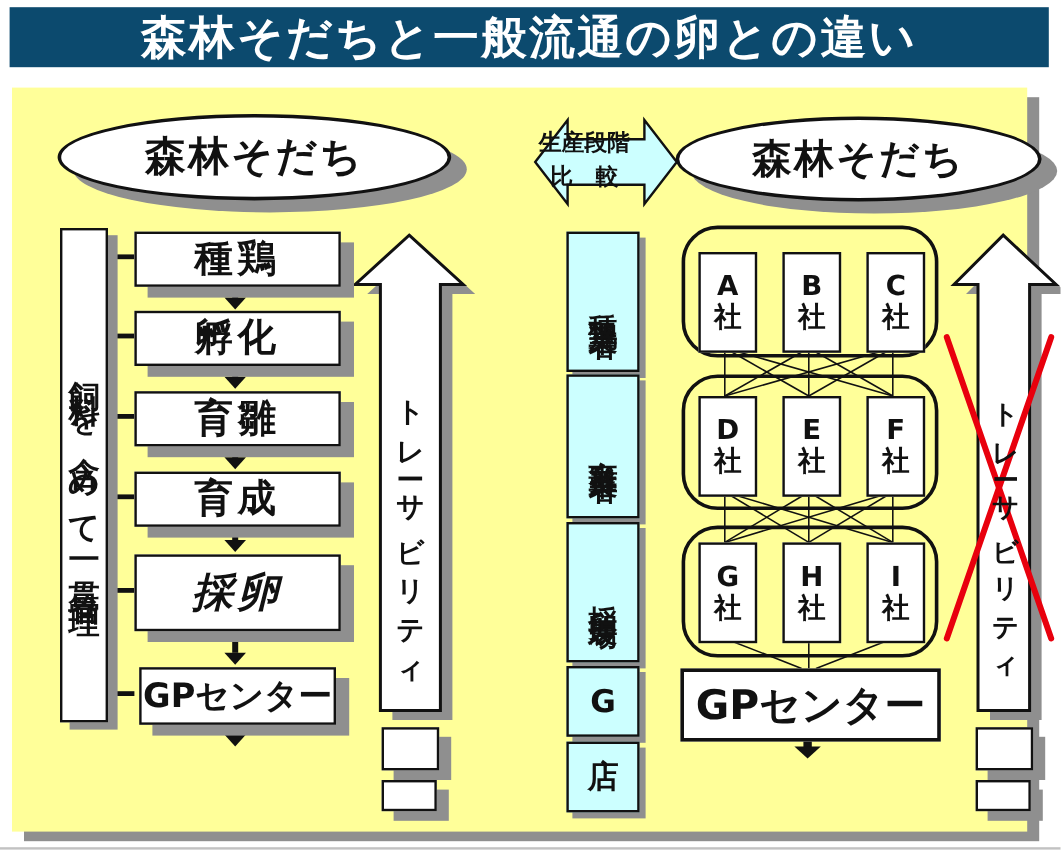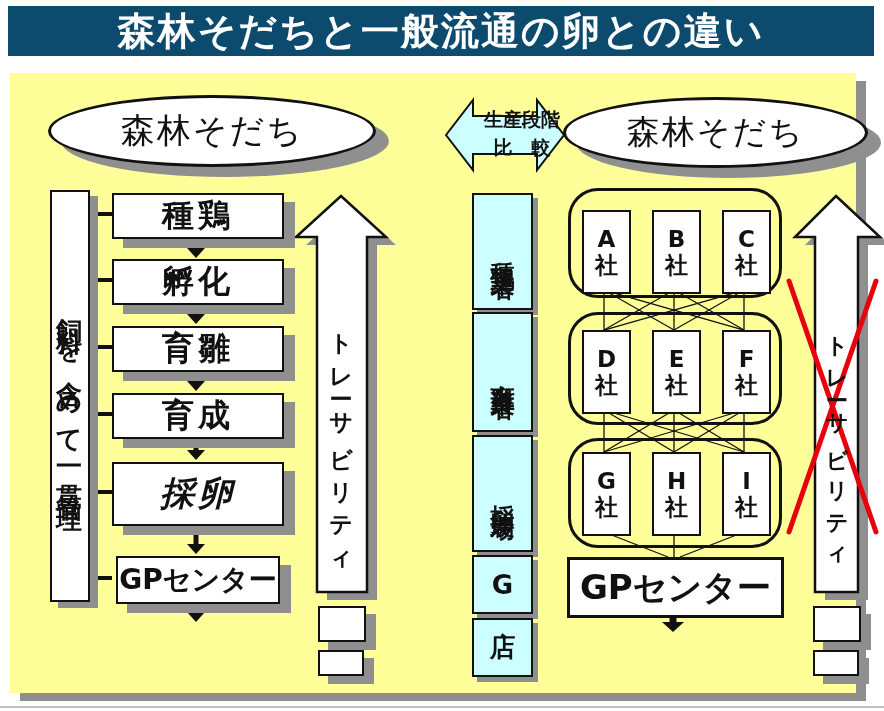--- a/index.html
+++ b/index.html
@@ -8,21 +8,21 @@
   .abs{position:absolute;}
   #banner{left:8px;top:6px;width:866px;height:50px;background:#0c4a6e;color:#fff;
           display:flex;align-items:center;justify-content:center;font-weight:bold;
           font-size:38px;letter-spacing:2px;}
   #panel{left:10px;top:73px;width:846px;height:620px;background:#ffff99;
          box-shadow:10px 8px 0 #8f8f8f;}
   #bottom-line{left:0px;top:706px;width:884px;height:2px;background:#c2c2c2;}
   svg.overlay{position:absolute;left:0;top:0;width:884px;height:711px;pointer-events:none;}
   .ellipse{border:3px solid #111;border-radius:50%;background:#fff;
            box-shadow:13px 10px 0 #8f8f8f;display:flex;align-items:center;justify-content:center;
-           font-weight:normal;font-size:34px;letter-spacing:2px;}
+           font-weight:bold;font-size:34px;letter-spacing:2px;}
   .box{background:#fff;border:2px solid #111;box-shadow:11px 9px 0 #8f8f8f;
        display:flex;align-items:center;justify-content:center;font-weight:bold;}
   .noshadow{box-shadow:none;}
   .stage{background:#ccffff;border:2px solid #111;box-shadow:5px 5px 0 #8f8f8f;
          display:flex;align-items:center;justify-content:center;font-weight:bold;}
   .group{border:3px solid #111;border-radius:30px;background:transparent;}
   .company{width:45px;height:80px;background:#fff;border:2px solid #111;
            display:flex;align-items:center;justify-content:center;font-weight:bold;
            font-size:23px;line-height:1.15;text-align:center;white-space:pre-line;}
   .vtext{writing-mode:vertical-rl;text-orientation:upright;}
@@ -117,21 +117,21 @@
     </g>
   </svg>
 
   <div class="abs ellipse" style="left:48px;top:95px;width:322px;height:66px;">
     <span>森林そだち</span>
   </div>
   <div class="abs ellipse" style="left:563px;top:97px;width:299px;height:65px;font-size:33px;">
     <span>森林そだち</span>
   </div>
 
-  <div class="abs compare-text" style="left:472px;top:103px;width:100px;height:62px;">
+  <div class="abs compare-text" style="left:437px;top:103px;width:100px;height:62px;">
     <span>生産段階</span>
     <span>比　較</span>
   </div>
 
   <div class="abs box vlabel" style="left:50px;top:190px;width:36px;height:408px;box-shadow:8px 6px 0 #8f8f8f;">
     <span class="vtext" style="font-size:26px;letter-spacing:11px;">飼料を含めて一貫管理</span>
   </div>
 
   <div class="abs box" style="left:112px;top:193px;width:168px;height:42px;font-size:32px;letter-spacing:4px;">
     <span>種鶏</span>

